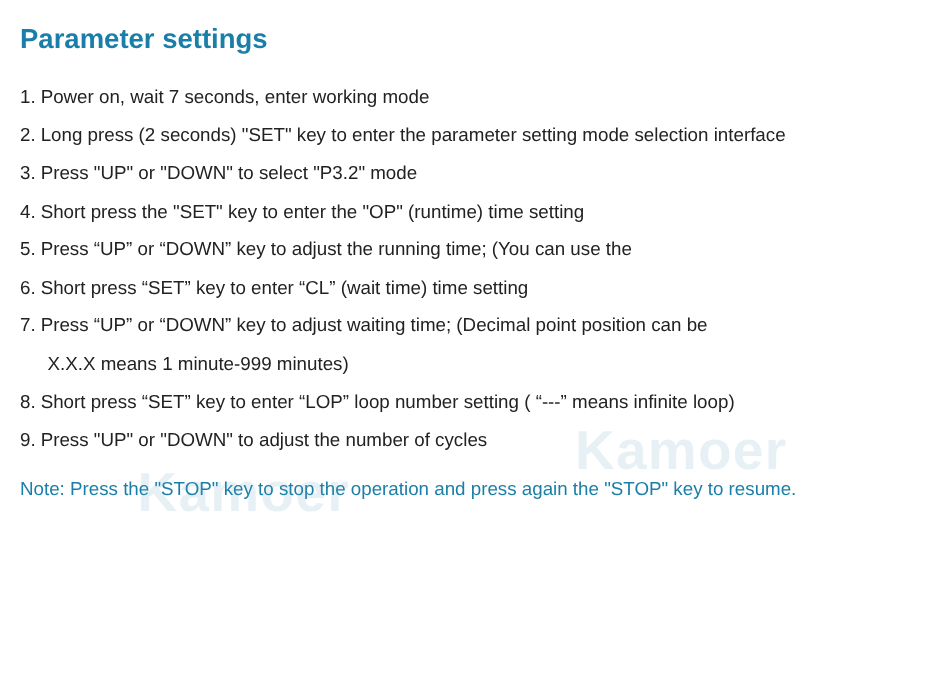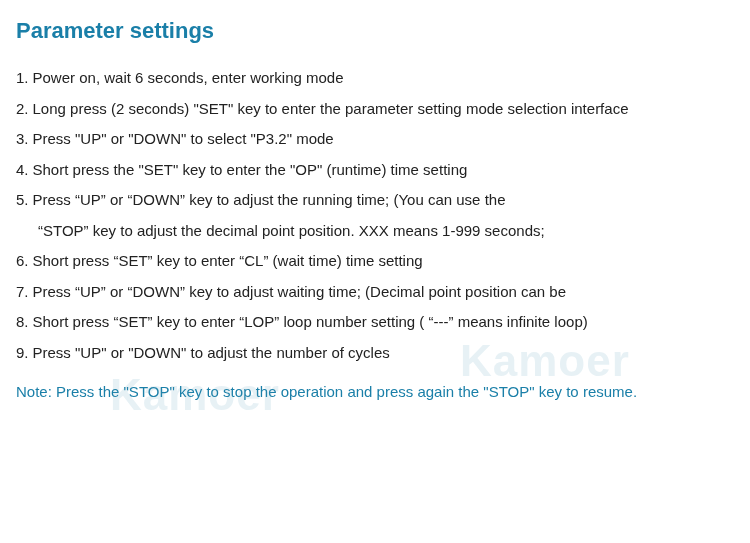--- a/index.html
+++ b/index.html
@@ -75,47 +75,47 @@
 <body>
 
 <div class="watermark wm1">Kamoer</div>
 <div class="watermark wm2">Kamoer</div>
 
 <h1 class="title">Parameter settings</h1>
 
 <ol class="steps" id="steps-list">
     <li>
       <span class="num">1.</span>
-      <span class="text">Power on, wait 6 seconds, enter working mode</span>
+      <span class="text">Power on, wait 7 seconds, enter working mode</span>
     </li>
     <li>
       <span class="num">2.</span>
       <span class="text">Long press (2 seconds) "SET" key to enter the parameter setting mode selection interface</span>
     </li>
     <li>
       <span class="num">3.</span>
       <span class="text">Press "UP" or "DOWN" to select "P3.2" mode</span>
     </li>
     <li>
       <span class="num">4.</span>
       <span class="text">Short press the "SET" key to enter the "OP" (runtime) time setting</span>
     </li>
     <li>
       <span class="num">5.</span>
       <span class="text">Press “UP” or “DOWN” key to adjust the running time; (You can use the</span>
     </li>
-    <div class="continuation">“STOP” key to adjust the decimal point position. XXX means 1-999 seconds;</div>
     <li>
       <span class="num">6.</span>
       <span class="text">Short press “SET” key to enter “CL” (wait time) time setting</span>
     </li>
     <li>
       <span class="num">7.</span>
       <span class="text">Press “UP” or “DOWN” key to adjust waiting time; (Decimal point position can be</span>
     </li>
+    <div class="continuation">X.X.X means 1 minute-999 minutes)</div>
     <li>
       <span class="num">8.</span>
       <span class="text">Short press “SET” key to enter “LOP” loop number setting ( “---” means infinite loop)</span>
     </li>
     <li>
       <span class="num">9.</span>
       <span class="text">Press "UP" or "DOWN" to adjust the number of cycles</span>
     </li>
   </ol>
 

